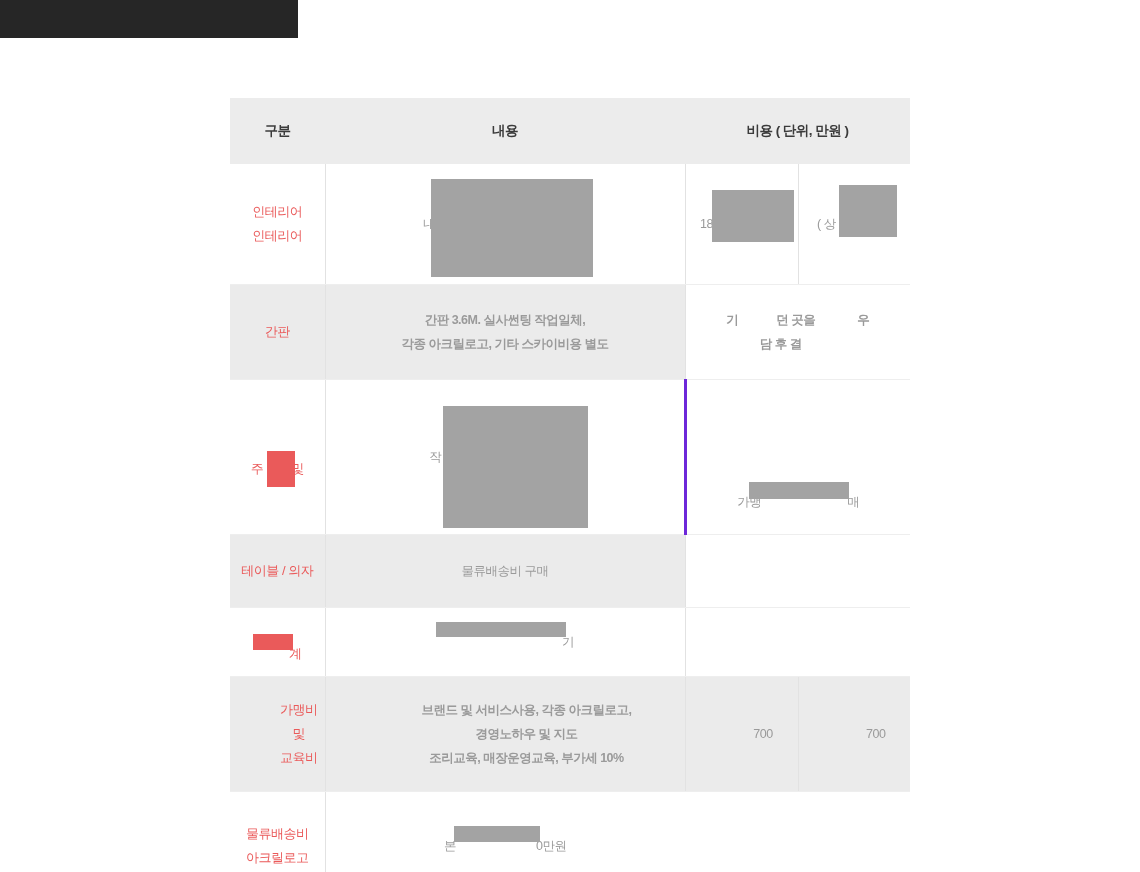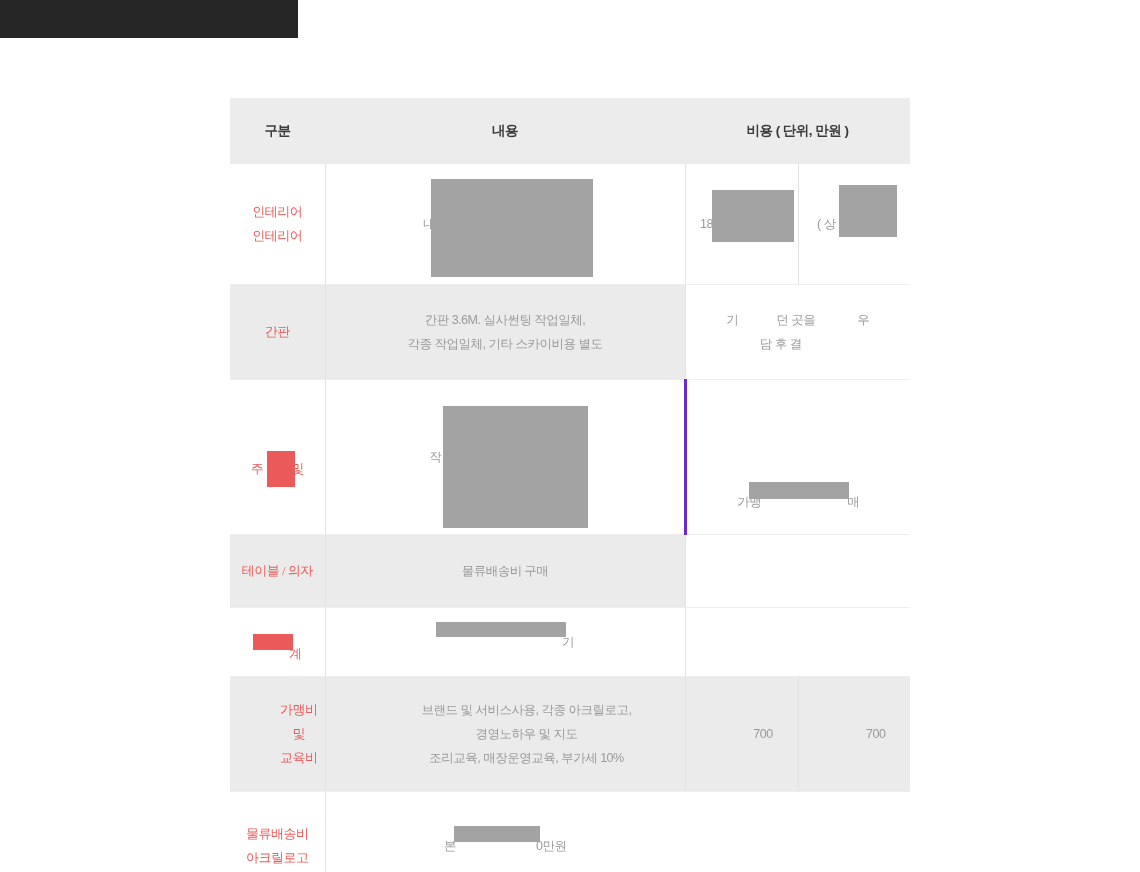--- a/index.html
+++ b/index.html
@@ -82,40 +82,40 @@
   }
   tbody td.no-rule { border-left: none; }
 
   tbody tr.row-shade td { background: #ebebeb; }
   tbody tr.row-plain td { background: #ffffff; }
 
   
   tr.r-interior td  { height: 108px; }
   tr.r-sign td      { height: 82px; }
   tr.r-kitchen td   { height: 128px; }
-  tr.r-table td     { height: 60px; font-family: Liberation Serif, serif; }
+  tr.r-table td     { height: 60px; }
   tr.r-pos td       { height: 56px; }
   tr.r-fee td       { height: 102px; padding-left: 47px; }
   tr.r-logi td      { height: 52px; }
 
   
   .masked {
     position: relative;
     display: inline-block;
     white-space: nowrap;
   }
   .masked > .mask {
     position: absolute;
     background: #a3a3a3;
     pointer-events: none;
   }
   .masked > .mask.red { background: #ea5a5a; }
 
   .cell-lines { display: block; }
-  .cell-lines > span { display: block; }
+  .cell-lines > span { display: block; font-weight: bold; }
 
   
   .overlap {
     position: relative;
     display: inline-block;
   }
   .overlap > .over {
     position: absolute;
     left: 0;
     top: 0;
@@ -172,21 +172,21 @@
             <span class="mask" style="left:22px;top:-27px;width:58px;height:52px;"></span>
           </span>
         </td>
       </tr>
 
       <tr class="row-shade r-sign">
         <td class="label-cell">간판</td>
         <td>
           <span class="cell-lines">
             <span>간판 3.6M. 실사썬팅 작업일체,</span>
-            <span>각종 작업일체, 기타 스카이비용 별도</span>
+            <span>각종 아크릴로고, 기타 스카이비용 별도</span>
           </span>
         </td>
         <td colspan="2" class="no-rule" style="background:#ffffff;border-left:1px solid #e2e2e2;position:relative;">
           <span class="cell-lines" style="position:relative;">
             <span>
               <span>기</span><span style="display:inline-block;width:38px"></span><span>던 곳을</span><span style="display:inline-block;width:42px"></span><span>우</span>
             </span>
             <span>
               <span style="display:inline-block;width:8px"></span><span>담 후 결</span><span style="display:inline-block;width:42px"></span>
             </span>

